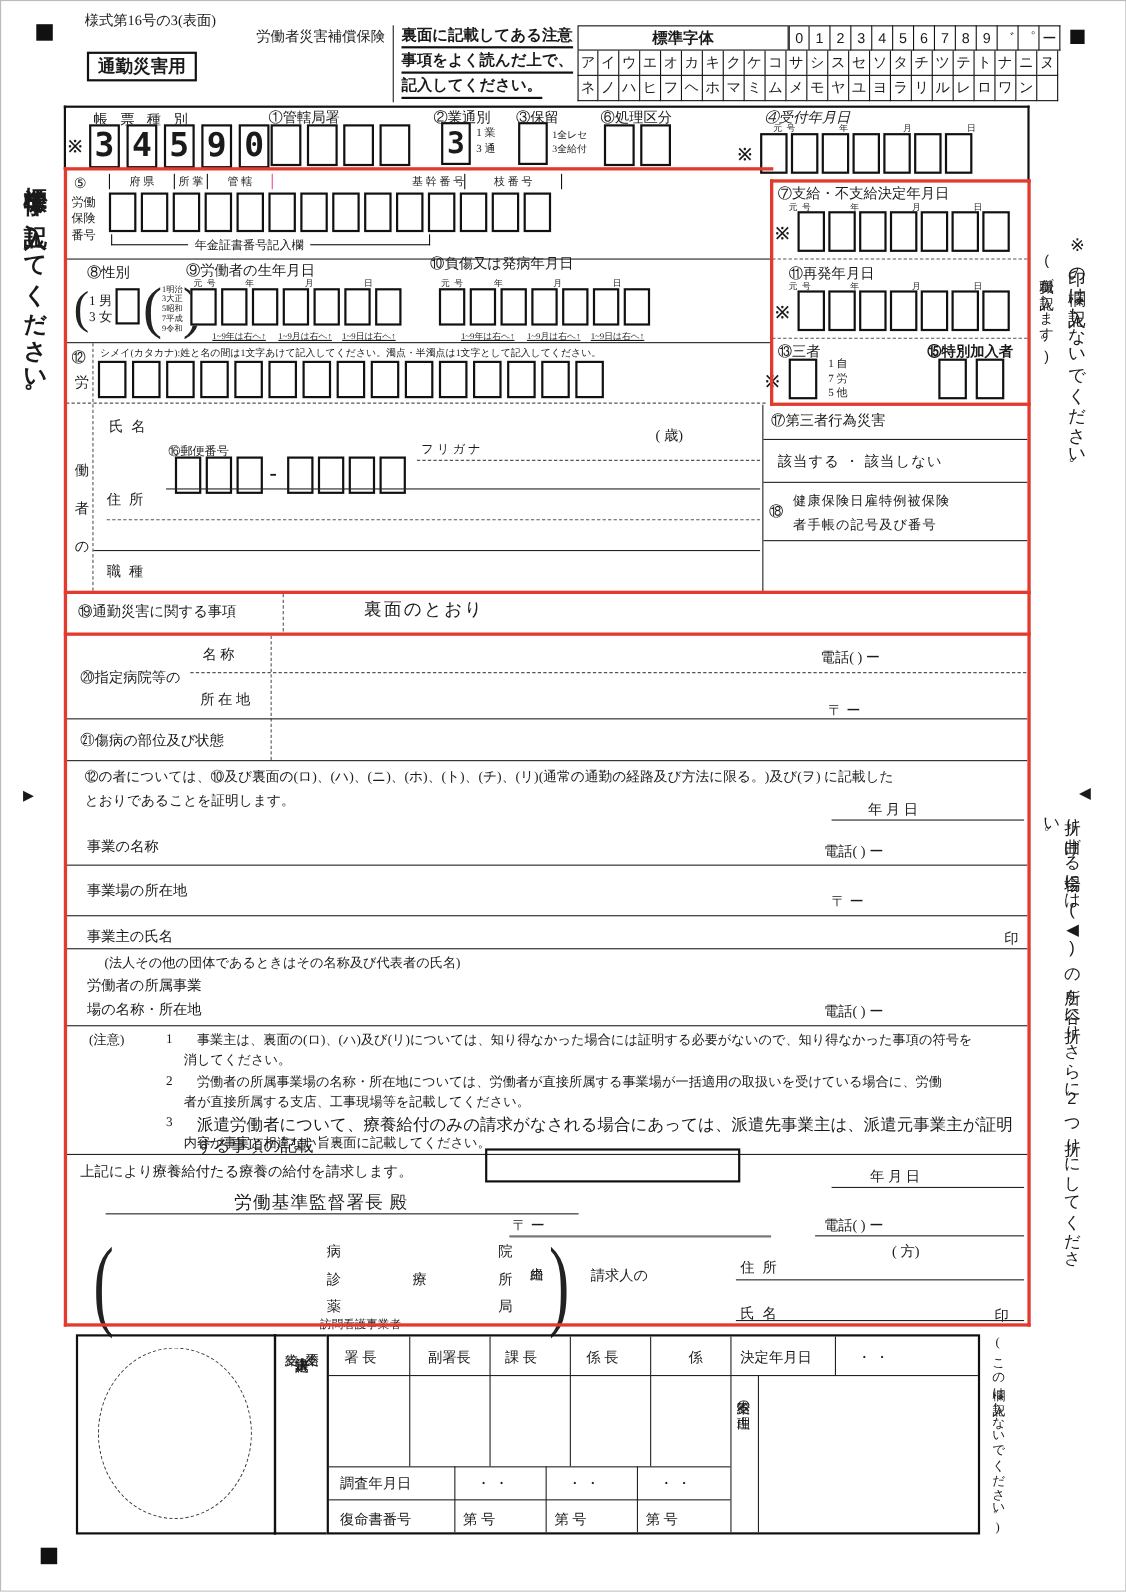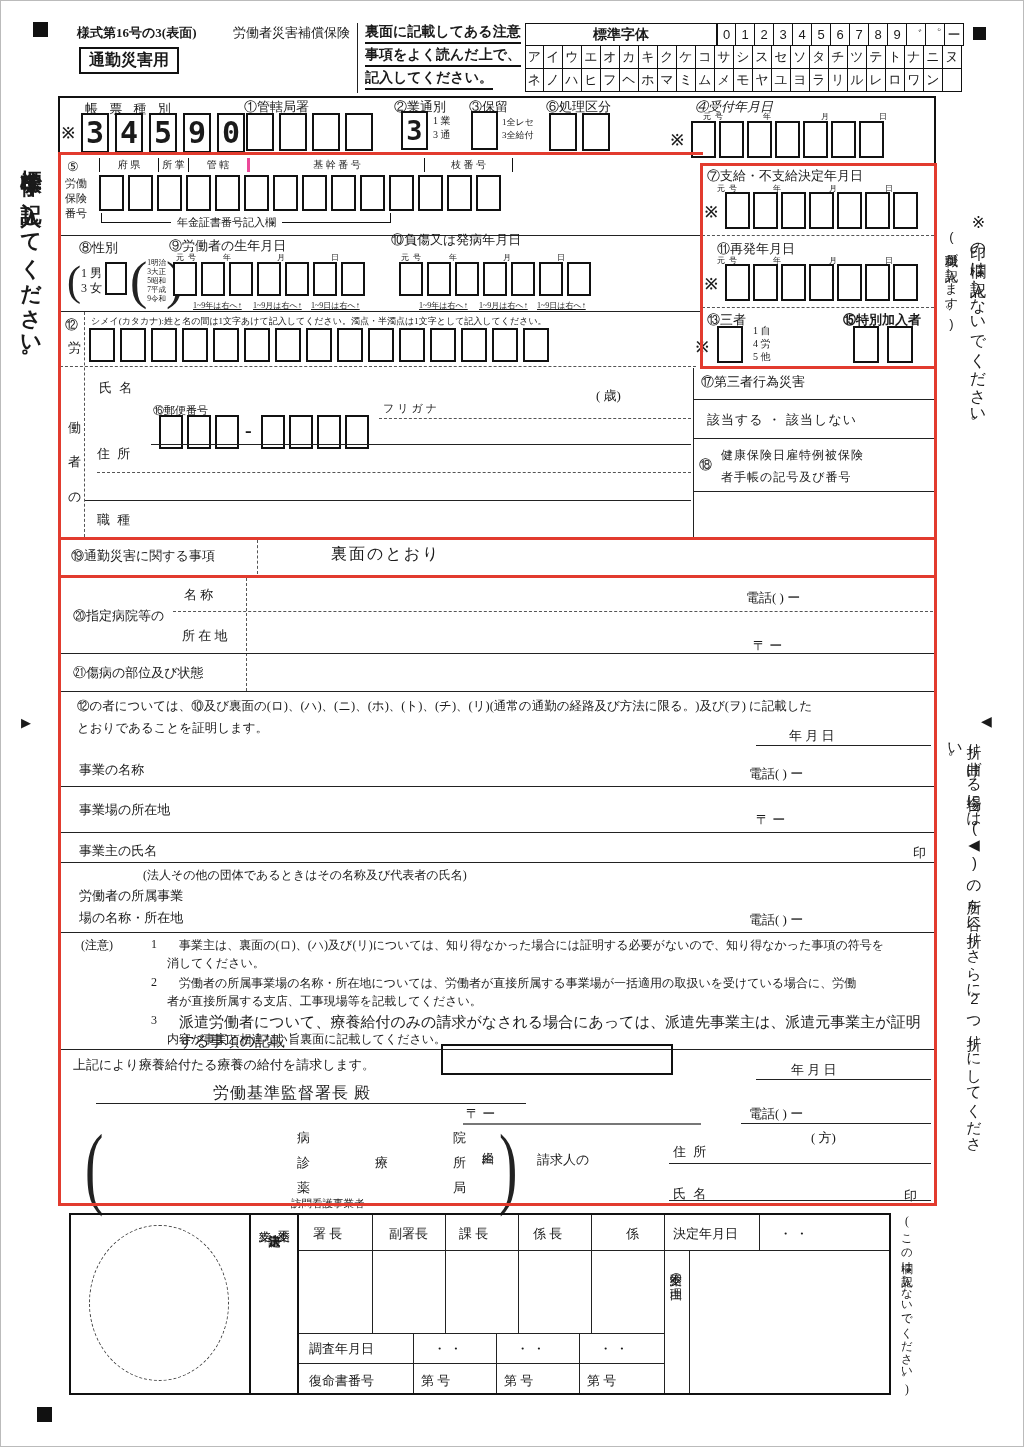--- a/index.html
+++ b/index.html
@@ -49,21 +49,21 @@
 </style>
 </head>
 <body>
 
 <div class="page">
 
   <div class="corner" style="left:32px;top:21px;"></div>
   <div class="corner" style="left:972px;top:26px;width:13px;height:13px;"></div>
   <div class="corner" style="left:36px;top:1406px;"></div>
 
-  <div class="a lbl" style="left:76px;top:23px;font-weight:bold;">様式第16号の3(表面)</div>
+  <div class="a lbl" style="left:76px;top:9px;font-weight:normal;">様式第16号の3(表面)</div>
   <div class="a lbl" style="left:232px;top:23px;">労働者災害補償保険</div>
   <div class="a gothic" style="left:78px;top:46px;border:2px solid #111;padding:1px 8px;font-size:16px;font-weight:bold;">通勤災害用</div>
 
   <div class="vl1" style="left:356px;top:22px;height:70px;"></div>
   <div class="a gothic" style="left:364px;top:22px;font-size:14px;font-weight:bold;border-bottom:2px solid #111;padding-bottom:1px;">裏面に記載してある注意</div>
   <div class="a gothic" style="left:364px;top:45px;font-size:14px;font-weight:bold;border-bottom:2px solid #111;padding-bottom:1px;">事項をよく読んだ上で、</div>
   <div class="a gothic" style="left:364px;top:68px;font-size:14px;font-weight:bold;border-bottom:2px solid #111;padding-bottom:1px;">記入してください。</div>
 
   <div class="ftable">
     <div class="frow">
@@ -201,21 +201,21 @@
   <div class="rh" style="left:57px;top:1202px;width:879px;"></div>
 
   <div class="a circ" style="left:66px;top:158px;">⑤</div>
   <div class="a sm" style="left:64px;top:175px;font-size:11px;">労働</div>
   <div class="a sm" style="left:64px;top:190px;font-size:11px;">保険</div>
   <div class="a sm" style="left:64px;top:205px;font-size:11px;">番号</div>
   <div class="a" style="left:98px;top:157px;display:flex;font-size:10px;text-align:center;">
     <span style="width:58px;border-left:1px solid #111;">府  県</span>
     <span style="width:29px;border-left:1px solid #111;">所 掌</span>
     <span style="width:58px;border-left:1px solid #111;">管  轄</span>
-    <span style="width:174px;border-left:3px solid #ec4899;">基  幹  番  号</span>
+    <span style="width:174px;border-left:1px solid #ec4899;text-align:right;">基  幹  番  号</span>
     <span style="width:87px;border-left:1px solid #111;border-right:1px solid #111;">枝  番  号</span>
   </div>
   <div class="a boxes bx34" style="left:98px;top:174px;">
       <span class="cbox"></span>
       <span class="cbox"></span>
       <span class="cbox"></span>
       <span class="cbox"></span>
       <span class="cbox"></span>
       <span class="cbox"></span>
       <span class="cbox"></span>
@@ -262,21 +262,21 @@
       <span class="cbox"></span>
       <span class="cbox"></span>
       <span class="cbox"></span>
     </div>
   <div class="hd" style="left:701px;top:306px;width:232px;"></div>
 
   <div class="a lbl" style="left:706px;top:310px;">⑬三者</div>
   <div class="a ast" style="left:695px;top:335px;">※</div>
   <div class="a cbox" style="left:716px;top:325px;width:26px;height:37px;"></div>
   <div class="a sm" style="left:752px;top:323px;">1 自</div>
-  <div class="a sm" style="left:752px;top:336px;">4 労</div>
+  <div class="a sm" style="left:752px;top:336px;">7 労</div>
   <div class="a sm" style="left:752px;top:349px;">5 他</div>
   <div class="a lbl" style="left:842px;top:310px;font-weight:bold;">⑮特別加入者</div>
   <div class="a boxes" style="left:852px;top:325px;">
     <span class="cbox" style="width:26px;height:37px;margin-right:8px;"></span>
       <span class="cbox" style="width:26px;height:37px;"></span>
   </div>
 
   <div class="a lbl" style="left:78px;top:238px;">⑧性別</div>
   <div class="a" style="left:66px;top:256px;display:flex;align-items:center;">
     <span class="paren" style="font-size:42px;font-weight:100;">(</span>
@@ -415,21 +415,21 @@
 
   <div class="a lbl" style="left:78px;top:760px;">事業の名称</div>
   <div class="a lbl" style="left:748px;top:764px;">電話(          )          ー</div>
   <div class="hl1" style="left:59px;top:785px;width:874px;"></div>
   <div class="a lbl" style="left:78px;top:800px;">事業場の所在地</div>
   <div class="a lbl" style="left:755px;top:810px;">〒          ー</div>
   <div class="hl1" style="left:59px;top:831px;width:874px;"></div>
   <div class="a lbl" style="left:78px;top:841px;">事業主の氏名</div>
   <div class="a lbl" style="left:912px;top:843px;">印</div>
   <div class="hl1" style="left:59px;top:861px;width:874px;"></div>
-  <div class="a" style="left:94px;top:866px;font-size:12px;margin-left:48px;">(法人その他の団体であるときはその名称及び代表者の氏名)</div>
+  <div class="a" style="left:94px;top:866px;font-size:12px;">(法人その他の団体であるときはその名称及び代表者の氏名)</div>
   <div class="a lbl" style="left:78px;top:886px;">労働者の所属事業</div>
   <div class="a lbl" style="left:78px;top:908px;">場の名称・所在地</div>
   <div class="a lbl" style="left:748px;top:910px;">電話(          )          ー</div>
   <div class="hl1" style="left:59px;top:931px;width:874px;"></div>
 
   <div class="a" style="left:80px;top:936px;font-size:12px;">(注意)</div>
   <div class="a" style="left:150px;top:936px;font-size:12px;">1</div>
   <div class="a" style="left:178px;top:936px;width:752px;font-size:12px;">事業主は、裏面の(ロ)、(ハ)及び(リ)については、知り得なかった場合には証明する必要がないので、知り得なかった事項の符号を</div>
   <div class="a" style="left:166px;top:954px;font-size:12px;">消してください。</div>
   <div class="a" style="left:150px;top:974px;font-size:12px;">2</div>

